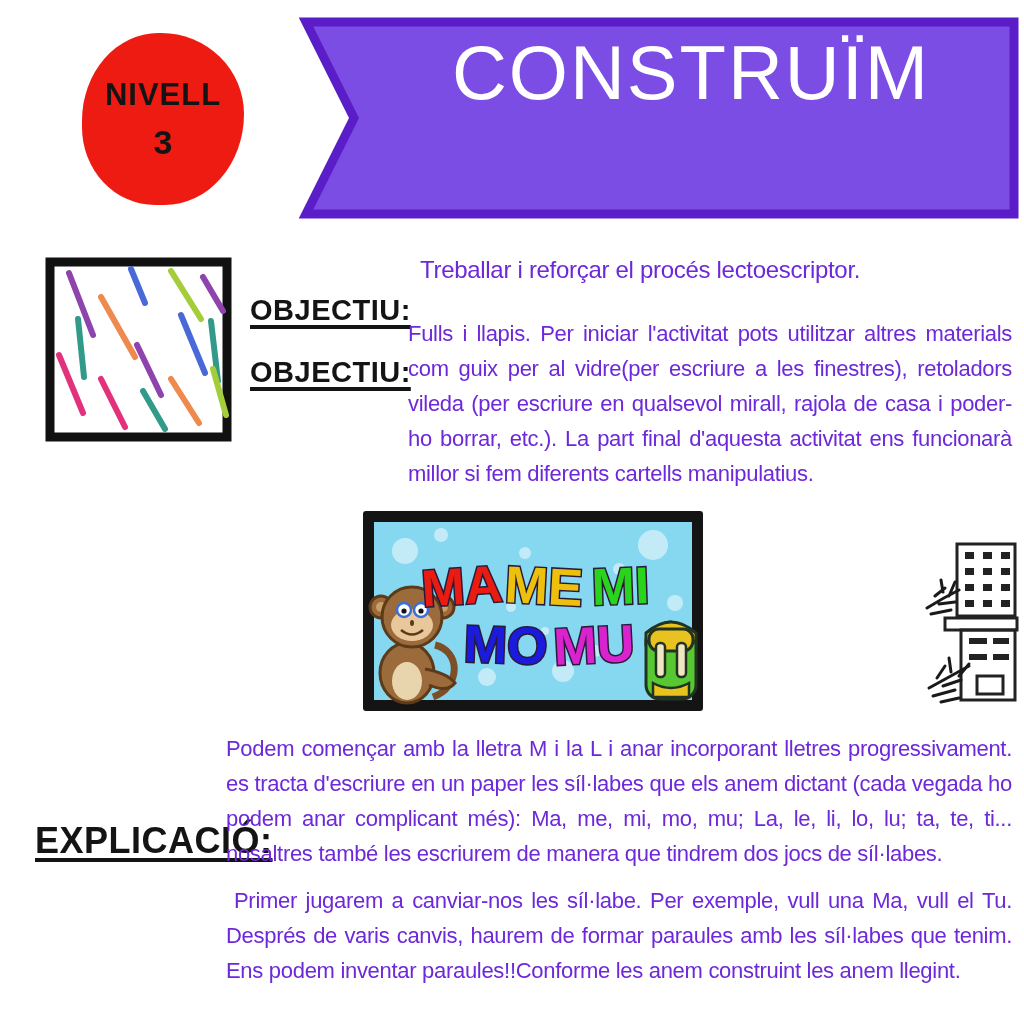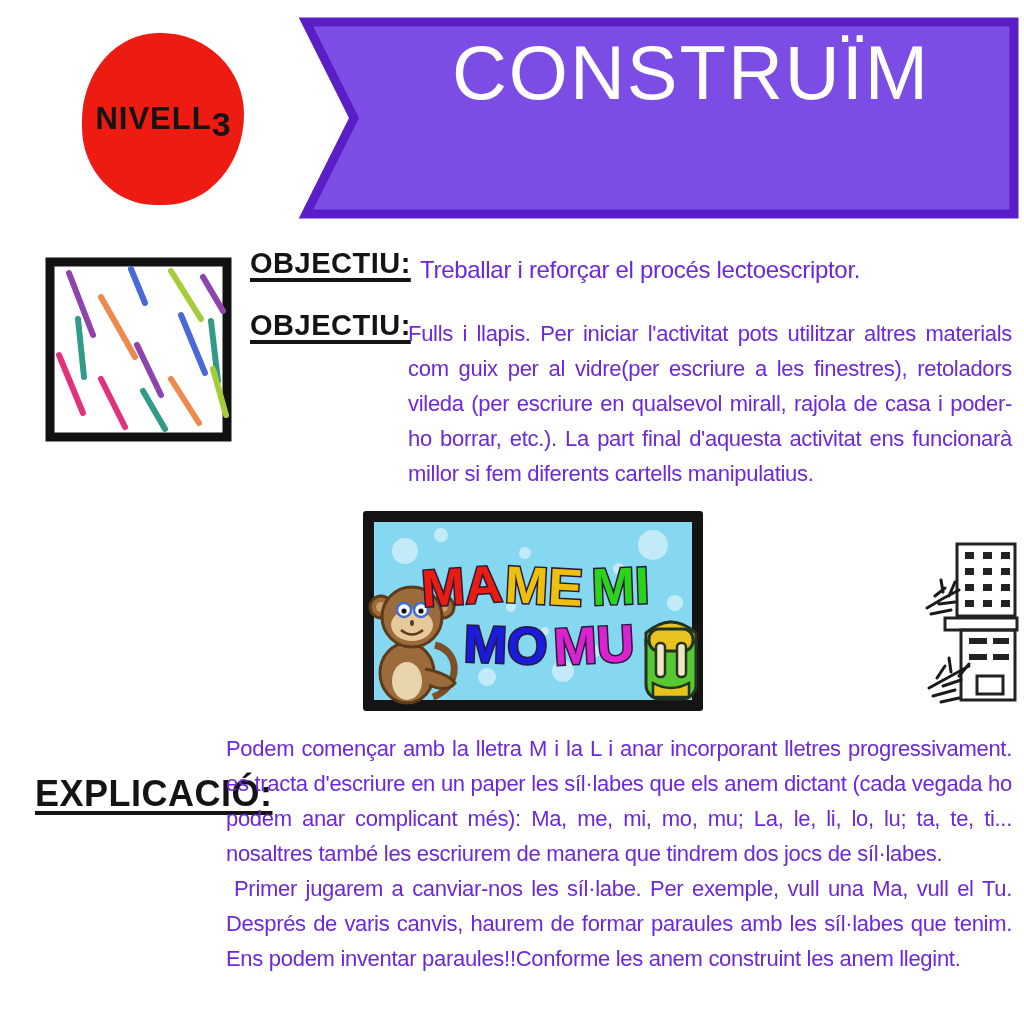--- a/index.html
+++ b/index.html
@@ -11,47 +11,48 @@
     color:#141414;
     overflow:hidden;
   }
 
   
   .badge {
     position:absolute; left:82px; top:33px;
     width:162px; height:172px;
     background:#ee1b12;
     border-radius:48% 52% 50% 46% / 52% 48% 54% 46%;
-    display:flex; flex-direction:row; align-items:center; justify-content:center;
+    display:flex; flex-direction:column; align-items:center; justify-content:center;
   }
   .badge .l1 { font-weight:bold; font-size:31px; letter-spacing:1px; color:#141414; }
   .badge .l2 { font-weight:bold; font-size:34px; margin-top:10px; color:#141414; }
 
   .banner-svg { position:absolute; left:296px; top:14px; width:728px; height:208px; }
   .banner-title {
     position:absolute; left:366px; top:28px; width:650px;
     text-align:center; color:#ffffff; font-weight:normal;
     font-size:76px; line-height:90px; letter-spacing:2px;
   }
 
   
   .sec-label {
     position:absolute; font-weight:bold; font-size:29px; letter-spacing:0.5px;
     text-decoration:underline; text-decoration-thickness:4px; text-underline-offset:5px;
     white-space:nowrap;
+    margin-top:47px;
   }
   .bodytext {
     position:absolute; font-size:22px; line-height:35px; letter-spacing:-0.3px;
     text-align:justify; color:#6d28d9;
   }
 
   .objectiu-text { left:420px; top:252px; width:580px; font-size:24px; text-align:left; }
   .material-text { left:408px; top:316px; width:604px; }
   .explicacio-text { left:226px; top:731px; width:786px; }
-  .explicacio-text p+p { text-indent:8px; }
+  .explicacio-text p+p { text-indent:8px;margin-top:12px; }
 
   
   .pencils-box { position:absolute; left:45px; top:257px; width:187px; height:185px; }
   .syllable-card { position:absolute; left:363px; top:511px; width:340px; height:200px; }
   .sketch { position:absolute; left:925px; top:538px; width:95px; height:175px; }
 </style>
 </head>
 <body>
 
 <div class="badge">

